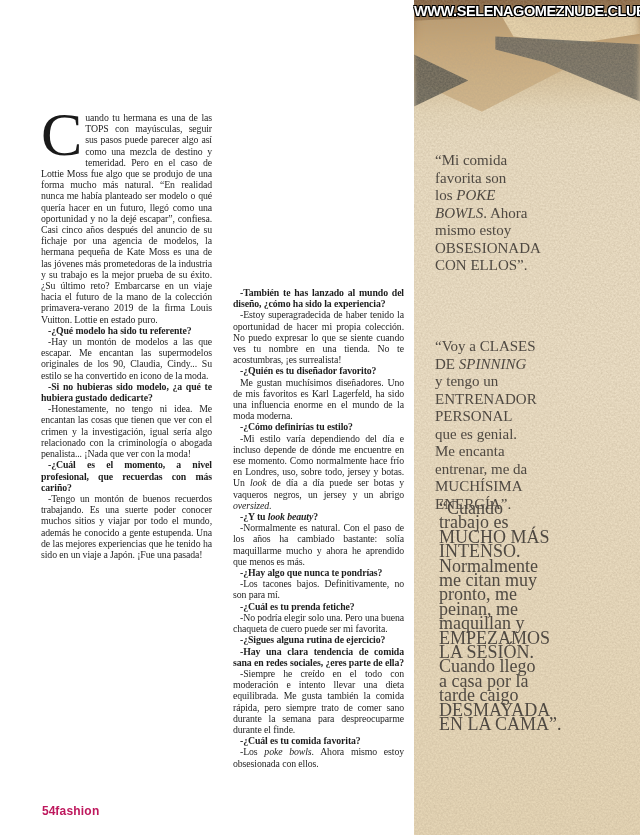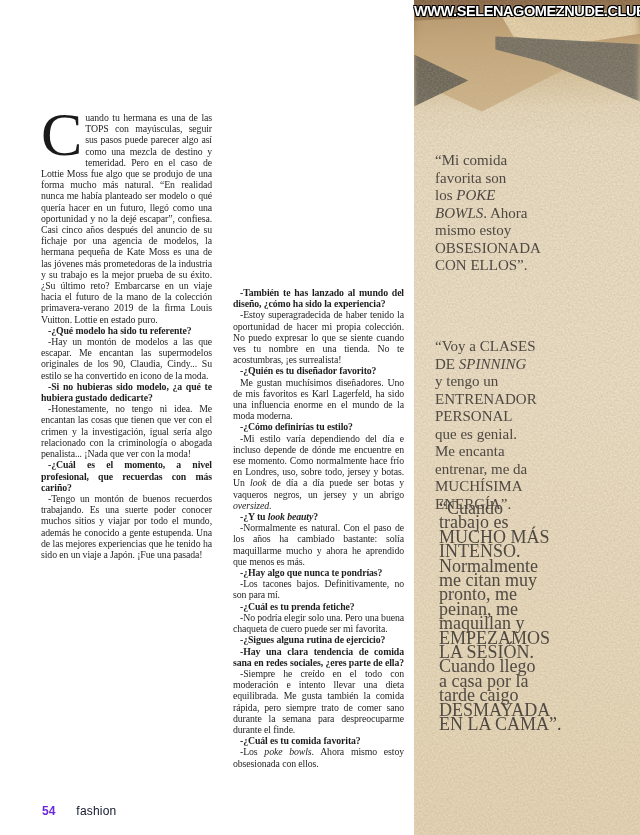--- a/index.html
+++ b/index.html
@@ -44,22 +44,22 @@
   .col p{margin:0;text-indent:7px;}
   .col p.intro{text-indent:0;}
   .col p.question{font-weight:bold;}
   .it{font-style:italic;}
   .dropcap{float:left;font-size:62px;line-height:45px;height:45px;padding-right:3px;
       font-weight:normal;color:#1a1a1a;}
 
   
   .footer{position:absolute;left:42px;top:804px;
       font-family:"Liberation Sans","DejaVu Sans",sans-serif;font-size:12px;}
-  .footer .num{font-weight:bold;color:#6d28d9;}
-  .footer .mag{color:#0f172a;margin-left:21px;letter-spacing:0.2px;}
+  .footer .num{font-weight:bold;color:#be185d;}
+  .footer .mag{color:#be185d;margin-left:0;letter-spacing:0.2px;font-weight:bold;}
 </style>
 </head>
 <body>
 
 <div class="page">
 
   <div class="photo">
     <div class="dune">
       <div class="dune-base"></div>
       <div class="dune-tan"></div>

